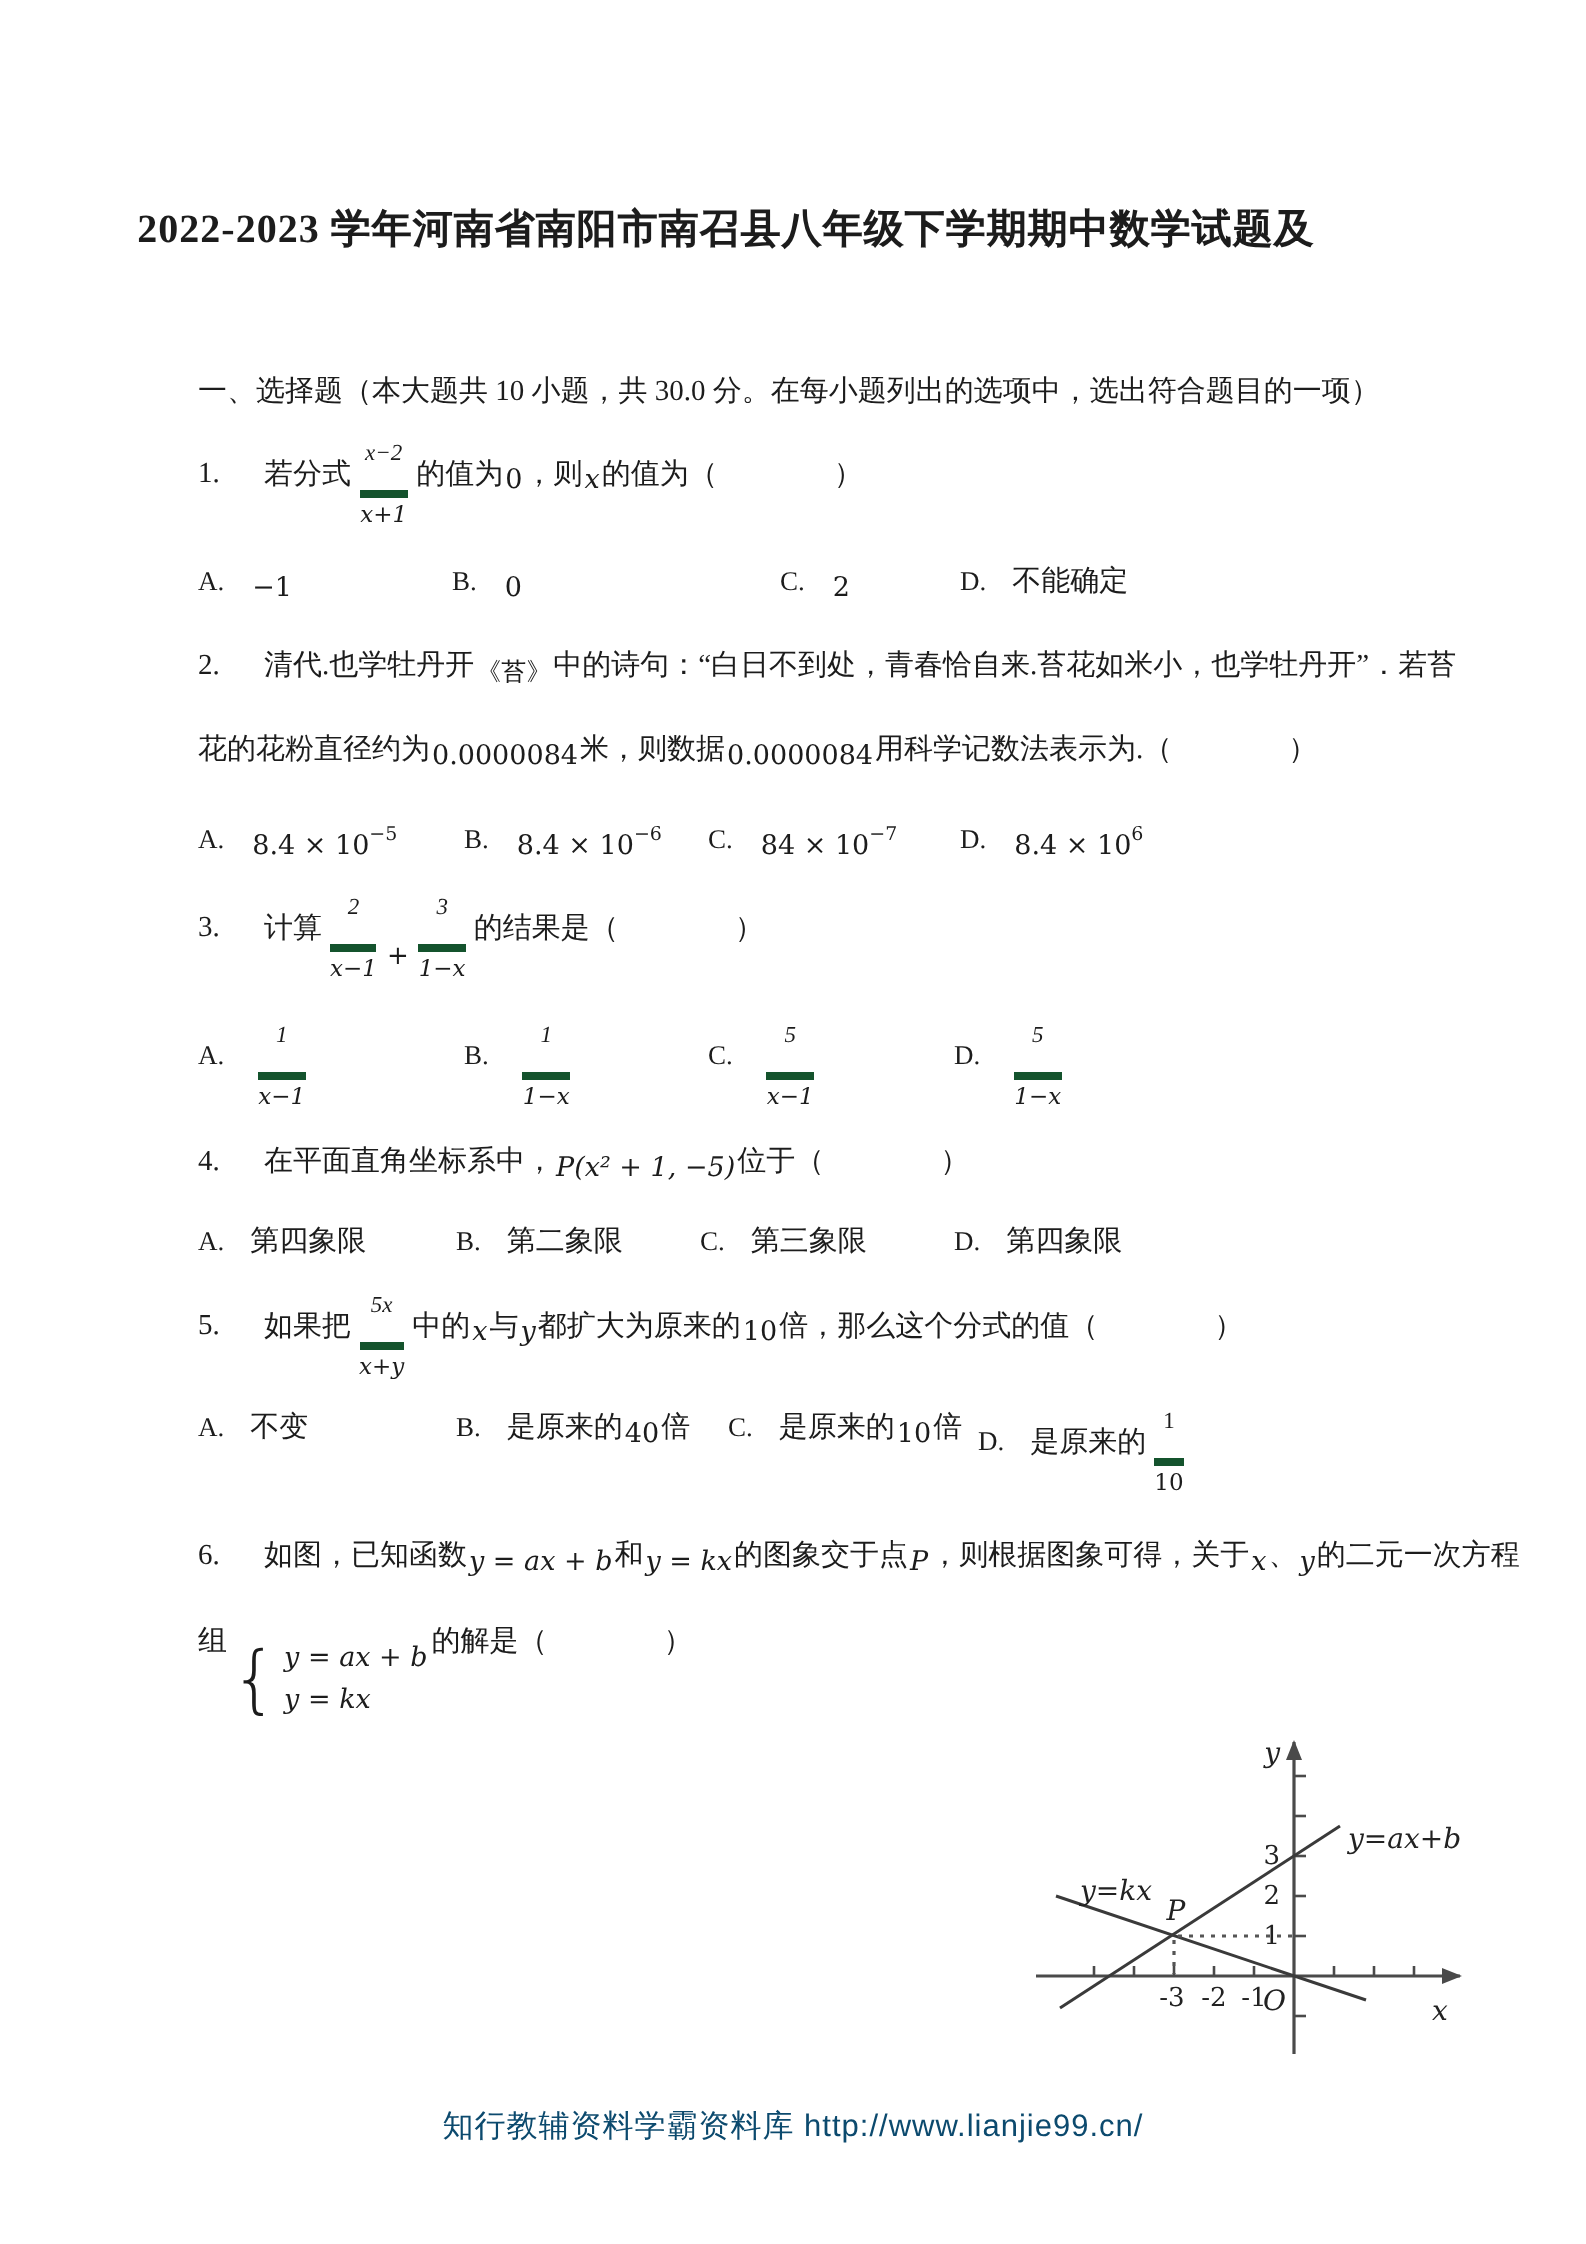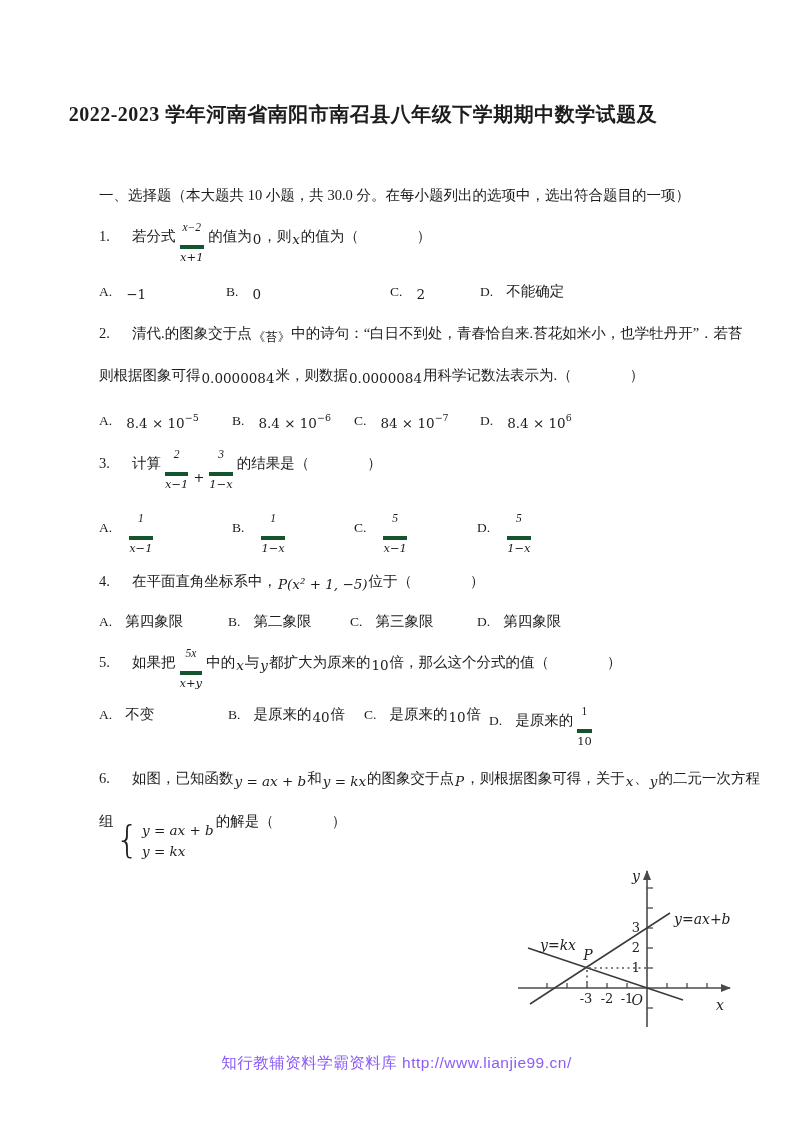--- a/index.html
+++ b/index.html
@@ -26,40 +26,40 @@
   .sys .brace{font-family:"DejaVu Sans",sans-serif;font-style:normal;font-size:37px;
               font-weight:300;margin-right:3px;line-height:1;}
   .sys .syslines div{line-height:1.55;}
   .opts{position:absolute;left:99px;width:660px;}
   .opt{position:absolute;top:0;white-space:nowrap;font-size:14.5px;line-height:20px;}
   .optlabel{margin-right:13px;font-size:13.5px;}
   .graphbox{left:500px;top:856px;width:272px;height:178px;}
   .gi{font-family:"DejaVu Serif",serif;font-style:italic;font-size:14px;fill:#222;}
   .gn{font-family:"DejaVu Serif",serif;font-size:13px;fill:#222;}
   .footer{left:0;width:793px;text-align:center;font-family:"Liberation Sans","DejaVu Sans",sans-serif;
-          font-size:15.5px;color:#8b5cf6;letter-spacing:0.5px;}
+          font-size:15.5px;color:#0c4a6e;letter-spacing:0.5px;}
 </style>
 </head>
 <body>
 
 <div class="page">
 
   <div class="abs title" style="top:101px">2022-2023 学年河南省南阳市南召县八年级下学期期中数学试题及</div>
   <div class="abs section" style="top:186px">一、选择题（本大题共 10 小题，共 30.0 分。在每小题列出的选项中，选出符合题目的一项）</div>
 
   <div id="questions">
       <div class="qline" style="top: 220px; left: 99px;"><span class="qnum">1.</span><span class="t">若分式</span><span class="frac it"><span class="n">x−2</span><span class="d">x+1</span></span><span class="t">的值为</span><span class="mn">0</span><span class="t">，则</span><span class="mi">x</span><span class="t">的值为（　　　　）</span></div>
       <div class="opts" style="top: 281px;">
         <div class="opt" style="left: 0px;"><span class="optlabel">A.</span><span class="mn">−1</span></div>
         <div class="opt" style="left: 127px;"><span class="optlabel">B.</span><span class="mn">0</span></div>
         <div class="opt" style="left: 271px; margin-left: 20px;"><span class="optlabel">C.</span><span class="mn">2</span></div>
         <div class="opt" style="left: 381px;"><span class="optlabel">D.</span><span class="t">不能确定</span></div>
       </div>
-      <div class="qline" style="top: 323px; left: 99px;"><span class="qnum">2.</span><span class="t">清代.的图象交于点</span><span class="low">《苔》</span><span class="t">中的诗句：“白日不到处，青春恰自来.苔花如米小，也学牡丹开”．若苔</span></div>
-      <div class="qline" style="top: 365px; left: 99px;"><span class="t">则根据图象可得</span><span class="mn">0.0000084</span><span class="t">米，则数据</span><span class="mn">0.0000084</span><span class="t">用科学记数法表示为.（　　　　）</span></div>
+      <div class="qline" style="top: 323px; left: 99px;"><span class="qnum">2.</span><span class="t">清代.也学牡丹开</span><span class="low">《苔》</span><span class="t">中的诗句：“白日不到处，青春恰自来.苔花如米小，也学牡丹开”．若苔</span></div>
+      <div class="qline" style="top: 365px; left: 99px;"><span class="t">花的花粉直径约为</span><span class="mn">0.0000084</span><span class="t">米，则数据</span><span class="mn">0.0000084</span><span class="t">用科学记数法表示为.（　　　　）</span></div>
       <div class="opts" style="top: 406px;">
         <div class="opt" style="left: 0px; text-align: center;"><span class="optlabel">A.</span><span class="mn"><span>8.4 × 10</span><sup>−5</sup></span></div>
         <div class="opt" style="left: 133px;"><span class="optlabel">B.</span><span class="mn"><span>8.4 × 10</span><sup>−6</sup></span></div>
         <div class="opt" style="left: 255px;"><span class="optlabel">C.</span><span class="mn"><span>84 × 10</span><sup>−7</sup></span></div>
         <div class="opt" style="left: 381px;"><span class="optlabel">D.</span><span class="mn"><span>8.4 × 10</span><sup>6</sup></span></div>
       </div>
       <div class="qline" style="top: 447px; left: 99px;"><span class="qnum">3.</span><span class="t">计算</span><span class="frac it"><span class="n">2</span><span class="d">x−1</span></span><span class="fop">+</span><span class="frac it"><span class="n">3</span><span class="d">1−x</span></span><span class="t">的结果是（　　　　）</span></div>
       <div class="opts" style="top: 511px;">
         <div class="opt" style="left: 0px;"><span class="optlabel">A.</span><span class="frac it"><span class="n">1</span><span class="d">x−1</span></span></div>
         <div class="opt" style="left: 133px;"><span class="optlabel">B.</span><span class="frac it"><span class="n">1</span><span class="d">1−x</span></span></div>

